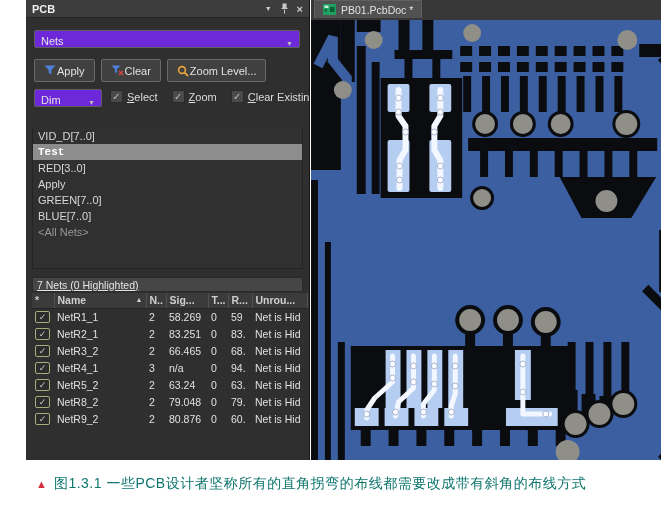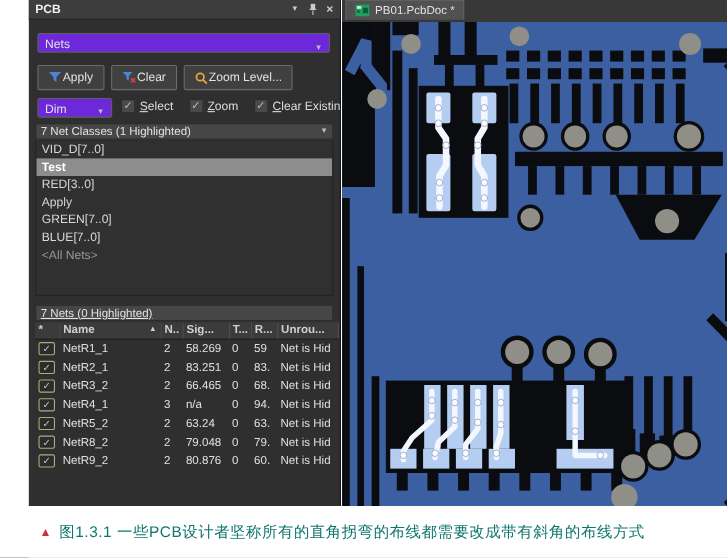--- a/index.html
+++ b/index.html
@@ -36,21 +36,21 @@
   .section-header { position:absolute; left:6px; right:6px; height:15px; background:#464646;
     display:flex; align-items:center; padding:0 4px; color:#e3e3e3; font-size:10.5px;
     border:1px solid #2a2a2a; }
   .section-header .caret { margin-left:auto; font-size:7px; color:#bdbdbd; }
   .classes-header { top:112px; }
   .nets-header { top:277px;text-decoration:underline; }
 
   .class-list { position:absolute; left:6px; right:6px; top:128px; height:141px;
     background:#303030; border:1px solid #242424; border-top:none; overflow:hidden; }
   .class-item { height:16px; line-height:16px; padding-left:5px; color:#d8d8d8; }
-  .class-item.selected { background:#8d8d8d; color:#ffffff; font-weight:bold; }
+  .class-item.selected { background:#8d8d8d; color:#ffffff; font-weight:bold;font-family:Liberation Mono, monospace; }
   .class-item.dimmed { color:#979797; }
 
   .nets-table { position:absolute; left:6px; right:2px; top:293px; border-collapse:collapse;
     table-layout:fixed; width:276px; font-size:10.5px; }
   .nets-table th { height:15px; background:#3b3b3b; color:#cfcfcf; font-weight:bold;
     text-align:left; padding:0 3px; border-right:1px solid #515151; border-bottom:1px solid #232323;
     overflow:hidden; white-space:nowrap; }
   .nets-table td { height:17px; padding:0 3px; color:#e0e0e0; overflow:hidden; white-space:nowrap; }
   .chk { width:15px; height:12px; border:1px solid #a8ad7d; border-radius:2px; background:#2c2c2c;
     color:#c8c8c8; font-size:9px; line-height:11px; text-align:center; }
@@ -140,24 +140,20 @@
       <span class="cb">
         <span class="box">✓</span>
         <span><span class="hk">Z</span><span>oom</span></span>
       </span>
       <span class="cb">
         <span class="box">✓</span>
         <span><span class="hk">C</span><span>lear Existing</span></span>
       </span>
     </div>
 
-    <div class="section-header classes-header">
-      <span>7 Net Classes (1 Highlighted)</span>
-      <span class="caret">▼</span>
-    </div>
     <div class="class-list">
       <div class="class-item">VID_D[7..0]</div>
       <div class="class-item selected">Test</div>
       <div class="class-item">RED[3..0]</div>
       <div class="class-item">Apply</div>
       <div class="class-item">GREEN[7..0]</div>
       <div class="class-item">BLUE[7..0]</div>
       <div class="class-item dimmed">&lt;All Nets&gt;</div>
     </div>
 

